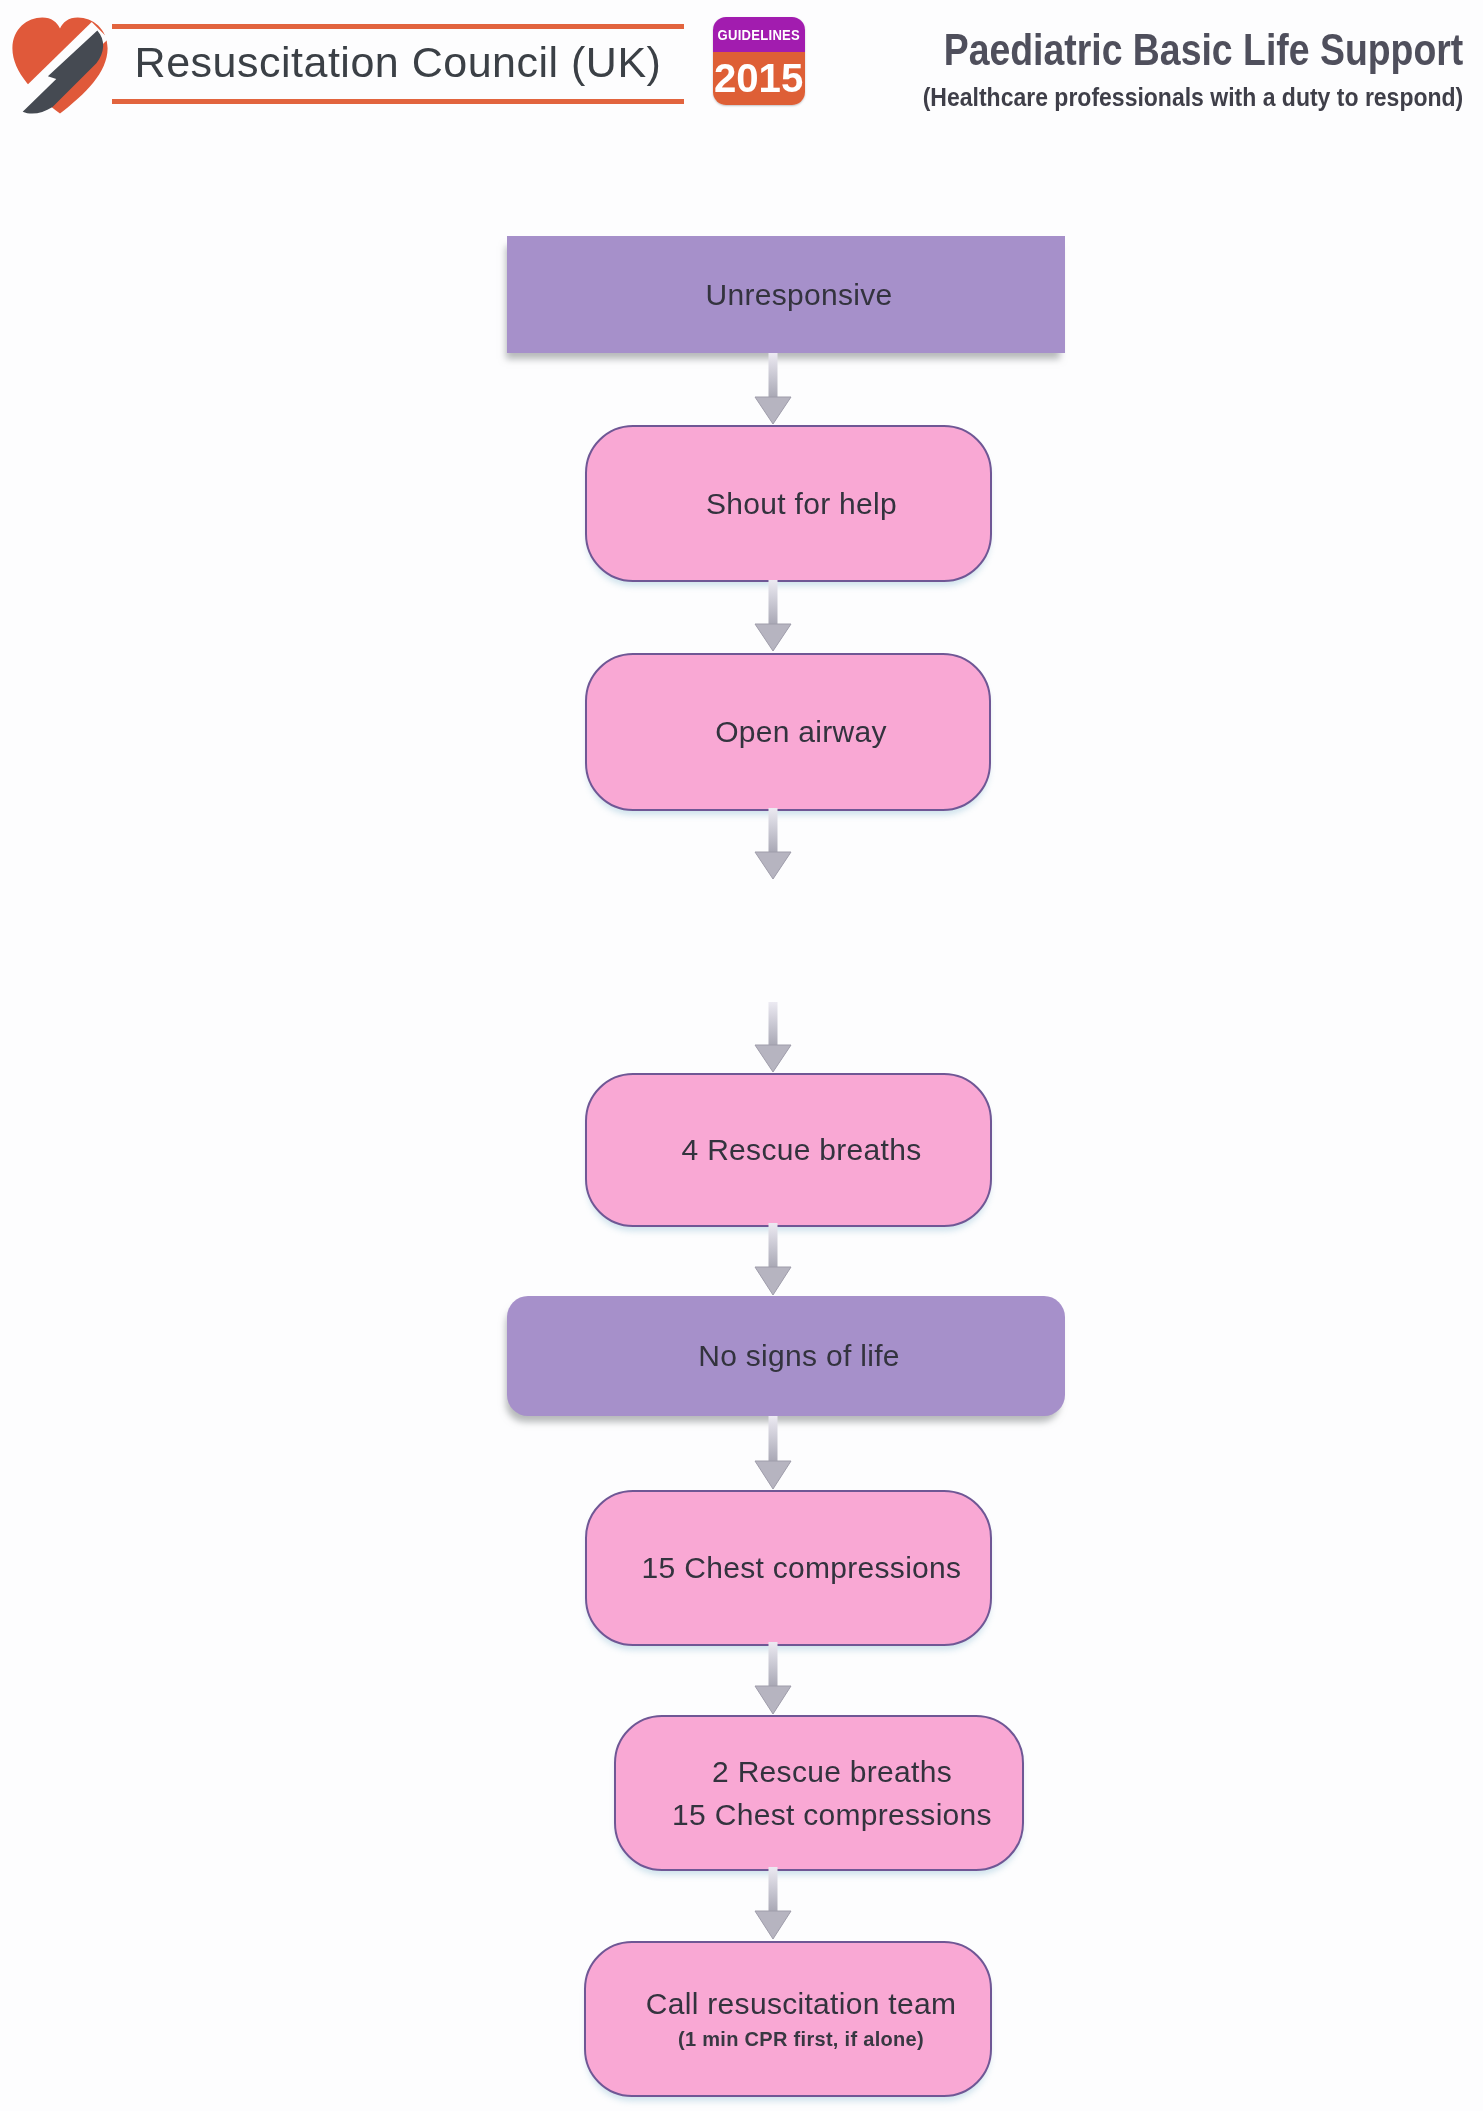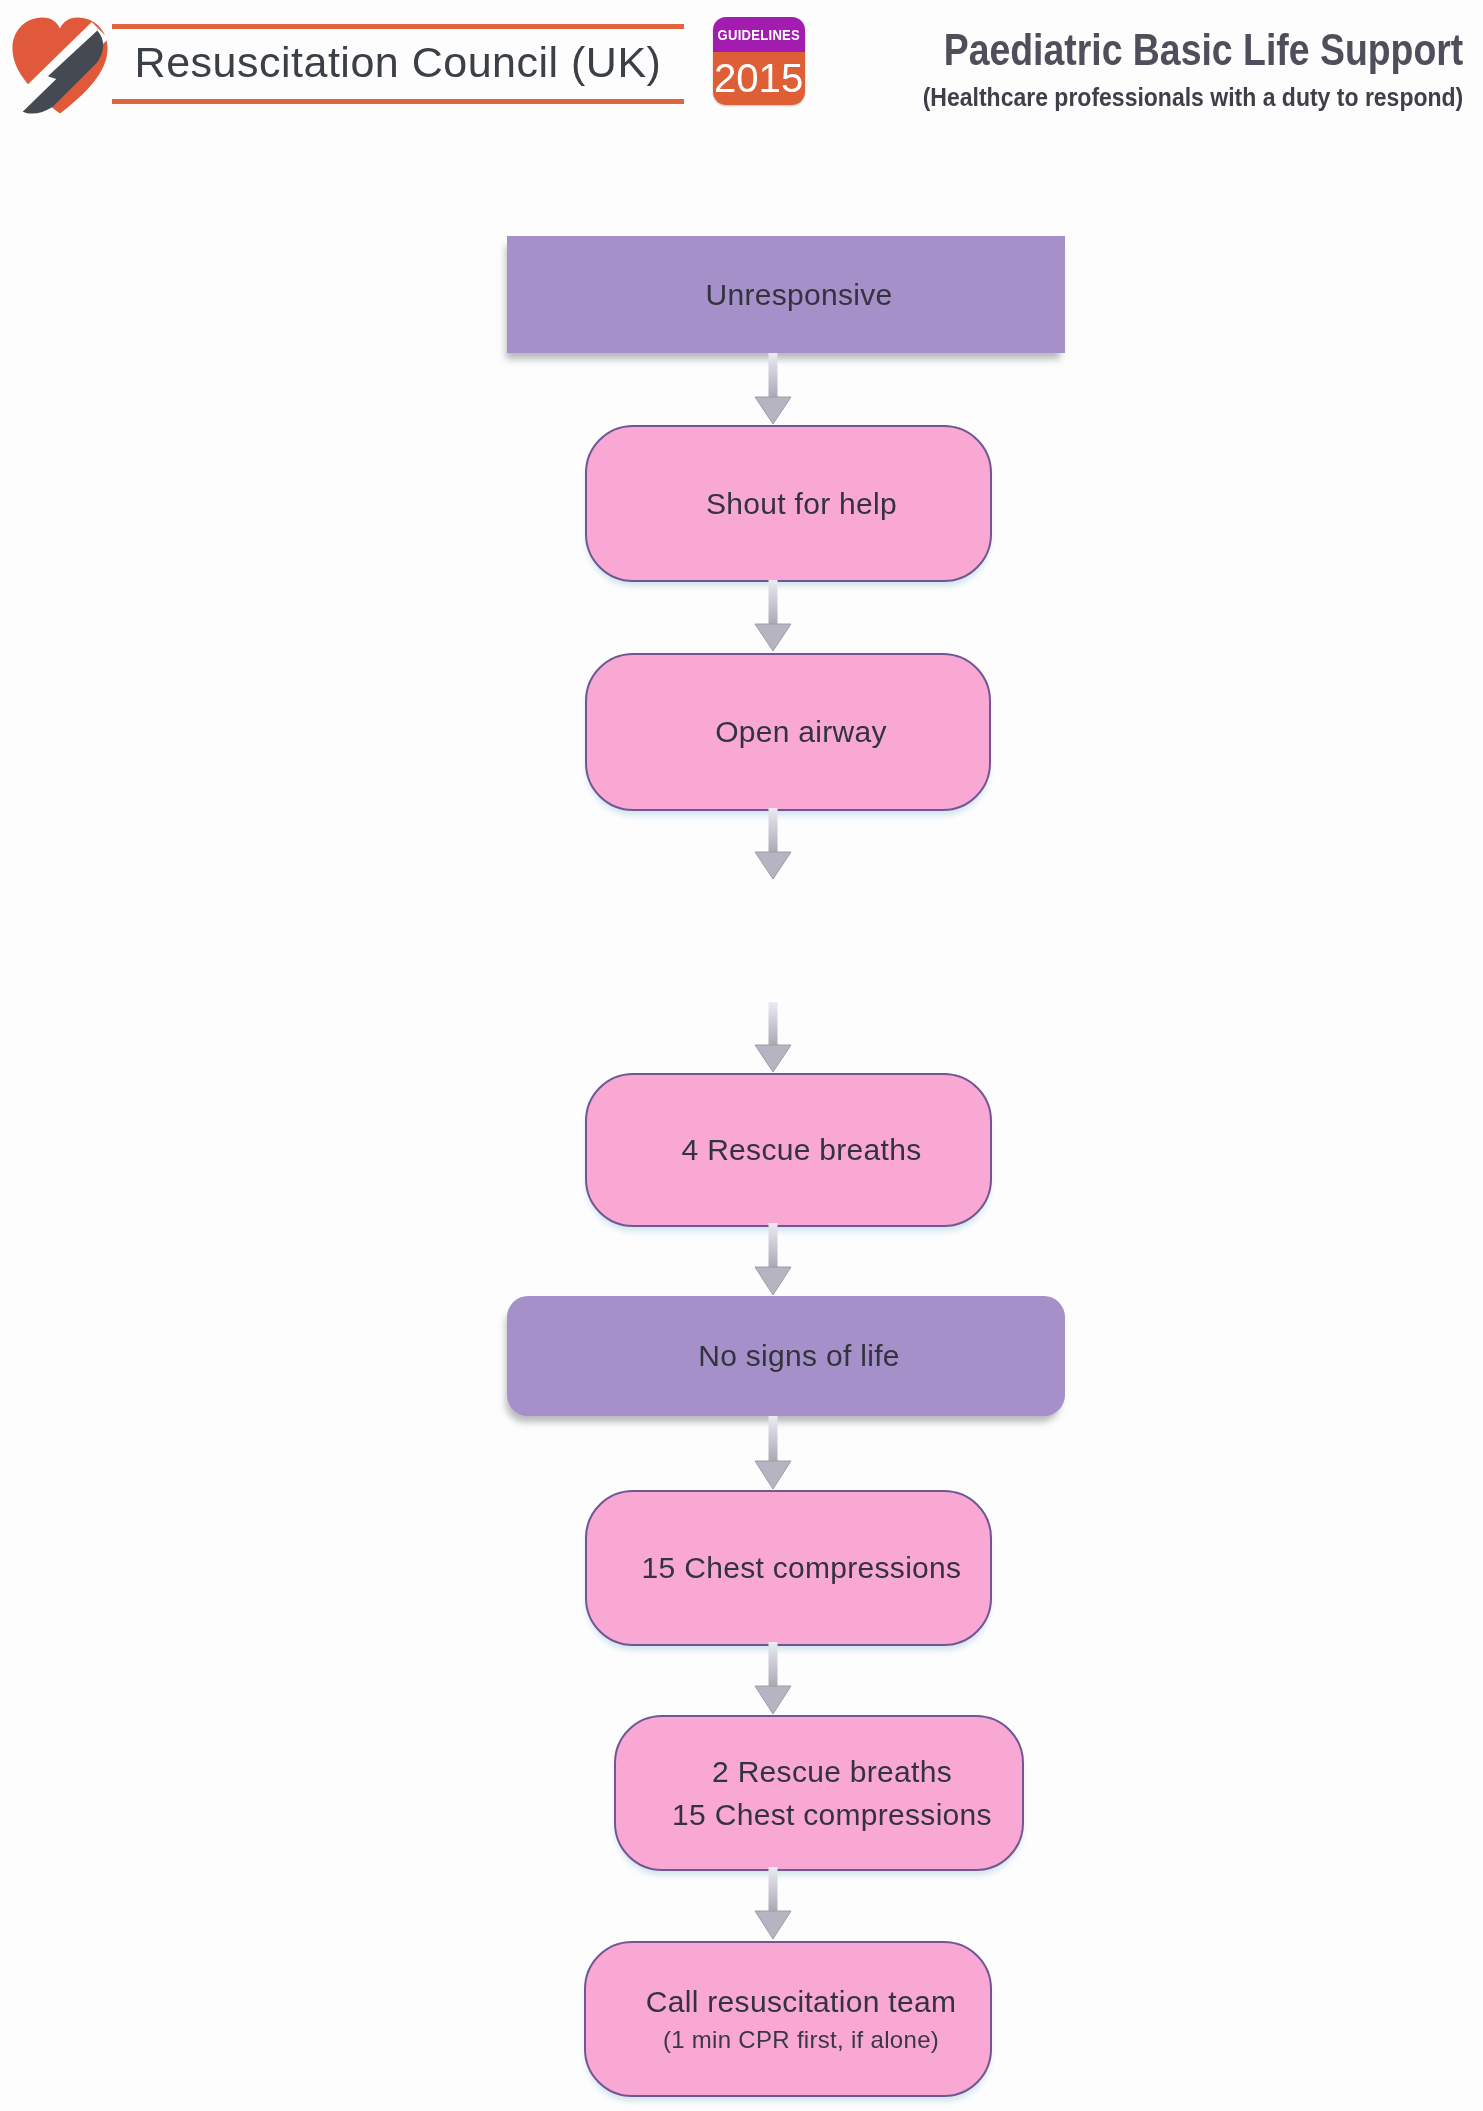--- a/index.html
+++ b/index.html
@@ -31,21 +31,21 @@
   }
   .badge-top {
     height:35px; background:#a21caf; color:#ffffff;
     display:flex; align-items:center; justify-content:center;
     font-weight:bold; font-size:14.5px; letter-spacing:0.3px;
   }
   .badge-top span { transform:scaleX(.9); white-space:nowrap; }
   .badge-bottom {
     height:53px; background:#de5f36; color:#ffffff;
     display:flex; align-items:center; justify-content:center;
-    font-weight:normal; font-size:41px; line-height:1;
+    font-weight:bold; font-size:41px; line-height:1;
   }
   .badge-bottom span { transform:scaleX(.98); letter-spacing:0px; }
 
   .title-block { position:absolute; right:20px; top:26px; text-align:right; }
   .doc-title {
     font-weight:bold; font-size:44px; line-height:48px; color:#4f4f5c;
     transform:scaleX(.85); transform-origin:100% 50%;
     white-space:nowrap; display:block;
   }
   .doc-subtitle {
@@ -65,21 +65,21 @@
   .node-rect {
     background:#a690ca;
     box-shadow:-3px 8px 7px -2px rgba(122,128,130,.55);
   }
   .node-rounded {
     background:#f9a8d4;
     border:2.5px solid #6f5795;
     border-radius:48px;
     box-shadow:0 6px 6px -2px rgba(150,195,215,.45);
   }
-  .node-rounded.small2 .line2 { font-size:24px; margin-top:7px; color:#383842; }
+  .node-rounded.small2 .line2 { font-size:20px; margin-top:7px; color:#383842;font-weight:bold; }
 
   .arrow { position:absolute; }
 </style>
 </head>
 <body>
 
 <div class="page">
 
   <svg width="0" height="0" style="position:absolute" aria-hidden="true">
     <defs>

